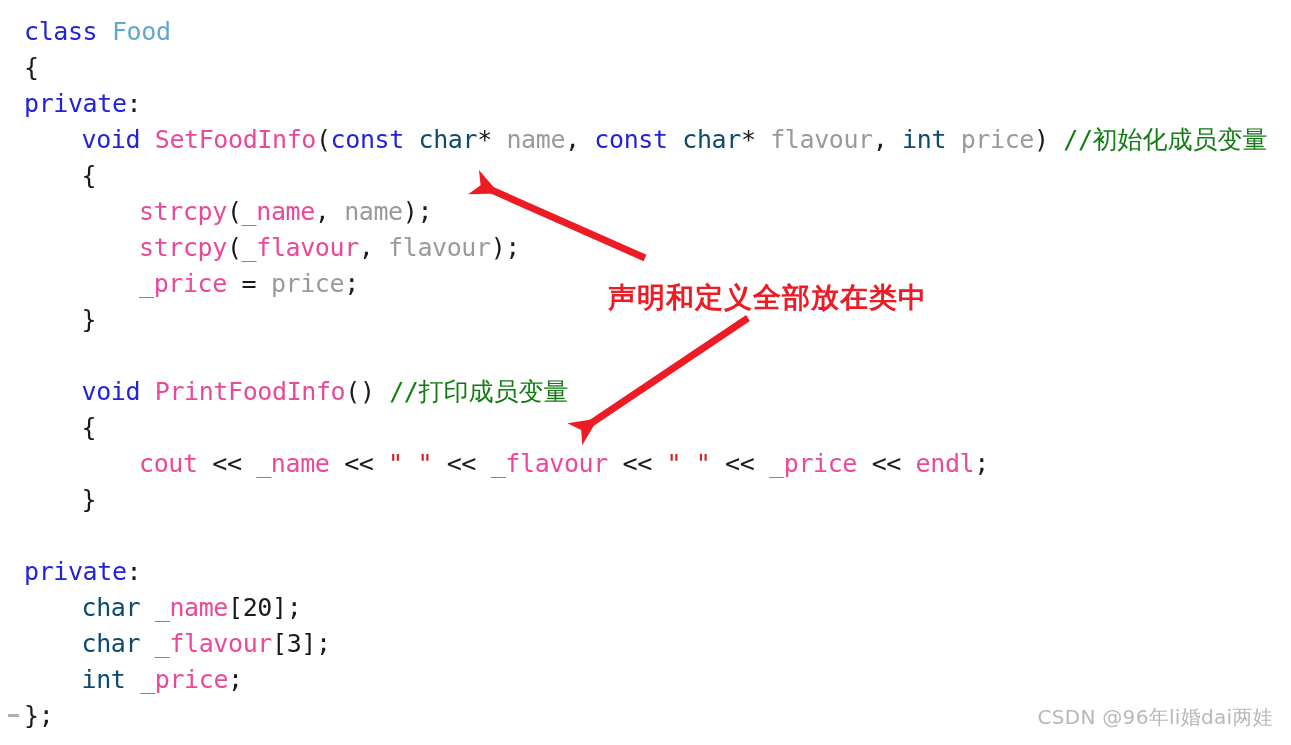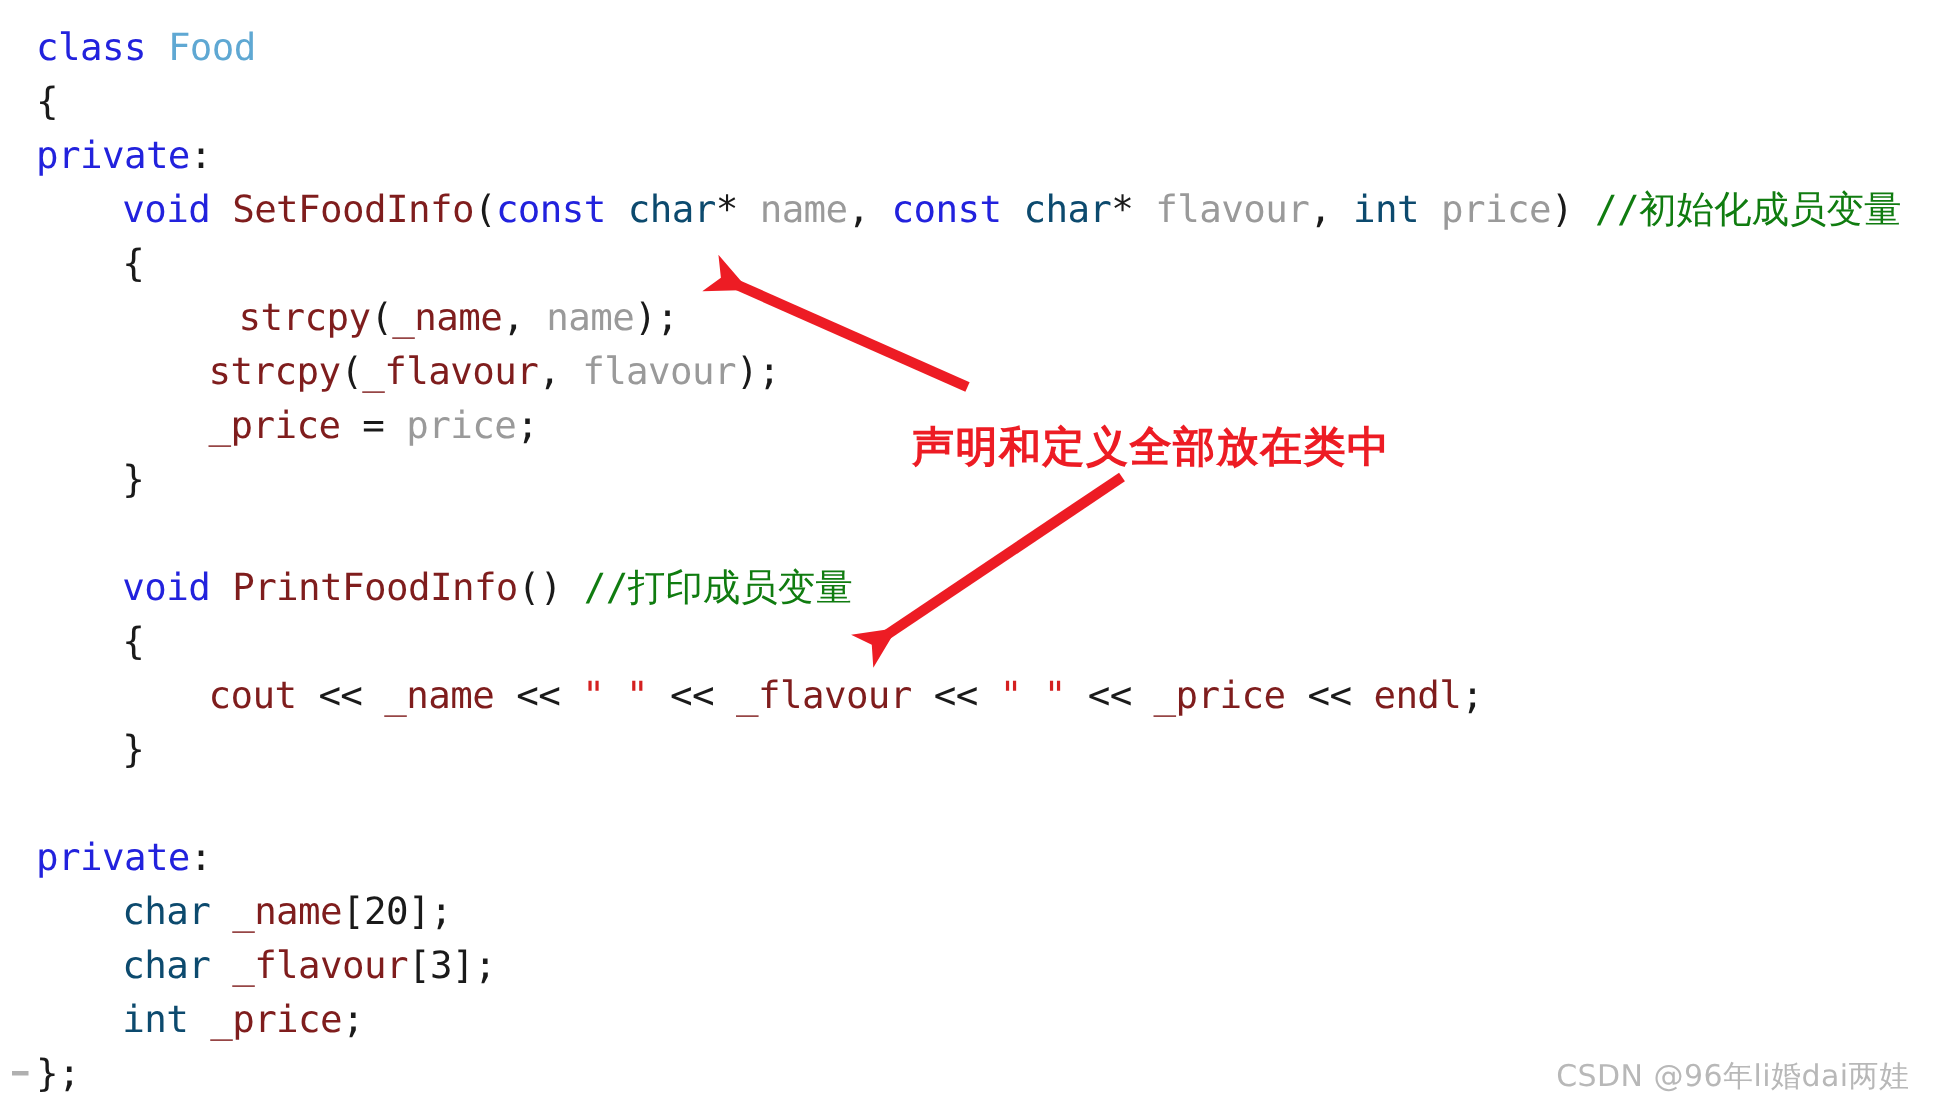--- a/index.html
+++ b/index.html
@@ -32,21 +32,21 @@
     font-size: 25px;
     line-height: 36px;
     letter-spacing: -0.4px;
     color: #1a1a1a;
   }
 
   
   .kw      { color: #2222dd; }
   .type    { color: #0c4a6e; }
   .cls     { color: #5fa8d3; }
-  .plain   { color: #7f1d1d; }
+  .plain   { color: #ec4899; }
   .param   { color: #9a9a9a; }
   .cmt     { color: #107c10; }
   .str     { color: #d42020; }
   .punct   { color: #1a1a1a; }
 
   
   .cjk {
     font-family: "DejaVu Sans", "Liberation Sans", sans-serif;
     letter-spacing: 0;
   }
@@ -98,21 +98,21 @@
 <body>
 
 <div id="code-root">
 
   <div id="code-lines">
       <div class="code-line" style="top: 14px; left: 24px;"><span class="kw">class</span><span class="plain"> </span><span class="cls">Food</span></div>
       <div class="code-line" style="top: 50px; left: 24px;"><span class="punct">{</span></div>
       <div class="code-line" style="top: 86px; left: 24px;"><span class="kw">private</span><span class="punct">:</span></div>
       <div class="code-line" style="top: 122px; left: 81.5px;"><span class="kw">void</span><span class="plain"> </span><span class="plain">SetFoodInfo</span><span class="punct">(</span><span class="kw">const</span><span class="plain"> </span><span class="type">char</span><span class="punct">*</span><span class="plain"> </span><span class="param">name</span><span class="punct">, </span><span class="kw">const</span><span class="plain"> </span><span class="type">char</span><span class="punct">*</span><span class="plain"> </span><span class="param">flavour</span><span class="punct">, </span><span class="type">int</span><span class="plain"> </span><span class="param">price</span><span class="punct">)</span><span class="plain"> </span><span class="cmt">//</span><span class="cmt cjk">初始化成员变量</span></div>
       <div class="code-line" style="top: 158px; left: 81.5px;"><span class="punct">{</span></div>
-      <div class="code-line" style="top: 194px; left: 139px; margin-left: 20px;"><span class="plain">strcpy</span><span class="punct">(</span><span class="plain">_name</span><span class="punct">, </span><span class="param">name</span><span class="punct">);</span></div>
+      <div class="code-line" style="top: 194px; left: 139px;"><span class="plain">strcpy</span><span class="punct">(</span><span class="plain">_name</span><span class="punct">, </span><span class="param">name</span><span class="punct">);</span></div>
       <div class="code-line" style="top: 230px; left: 139px;"><span class="plain">strcpy</span><span class="punct">(</span><span class="plain">_flavour</span><span class="punct">, </span><span class="param">flavour</span><span class="punct">);</span></div>
       <div class="code-line" style="top: 266px; left: 139px;"><span class="plain">_price</span><span class="punct"> = </span><span class="param">price</span><span class="punct">;</span></div>
       <div class="code-line" style="top: 302px; left: 81.5px;"><span class="punct">}</span></div>
       <div class="code-line" style="top: 338px; left: 24px;">&nbsp;</div>
       <div class="code-line" style="top: 374px; left: 81.5px;"><span class="kw">void</span><span class="plain"> </span><span class="plain">PrintFoodInfo</span><span class="punct">()</span><span class="plain"> </span><span class="cmt">//</span><span class="cmt cjk">打印成员变量</span></div>
       <div class="code-line" style="top: 410px; left: 81.5px;"><span class="punct">{</span></div>
       <div class="code-line" style="top: 446px; left: 139px;"><span class="plain">cout</span><span class="punct"> &lt;&lt; </span><span class="plain">_name</span><span class="punct"> &lt;&lt; </span><span class="str">" "</span><span class="punct"> &lt;&lt; </span><span class="plain">_flavour</span><span class="punct"> &lt;&lt; </span><span class="str">" "</span><span class="punct"> &lt;&lt; </span><span class="plain">_price</span><span class="punct"> &lt;&lt; </span><span class="plain">endl</span><span class="punct">;</span></div>
       <div class="code-line" style="top: 482px; left: 81.5px;"><span class="punct">}</span></div>
       <div class="code-line" style="top: 518px; left: 24px;">&nbsp;</div>
       <div class="code-line" style="top: 554px; left: 24px;"><span class="kw">private</span><span class="punct">:</span></div>

